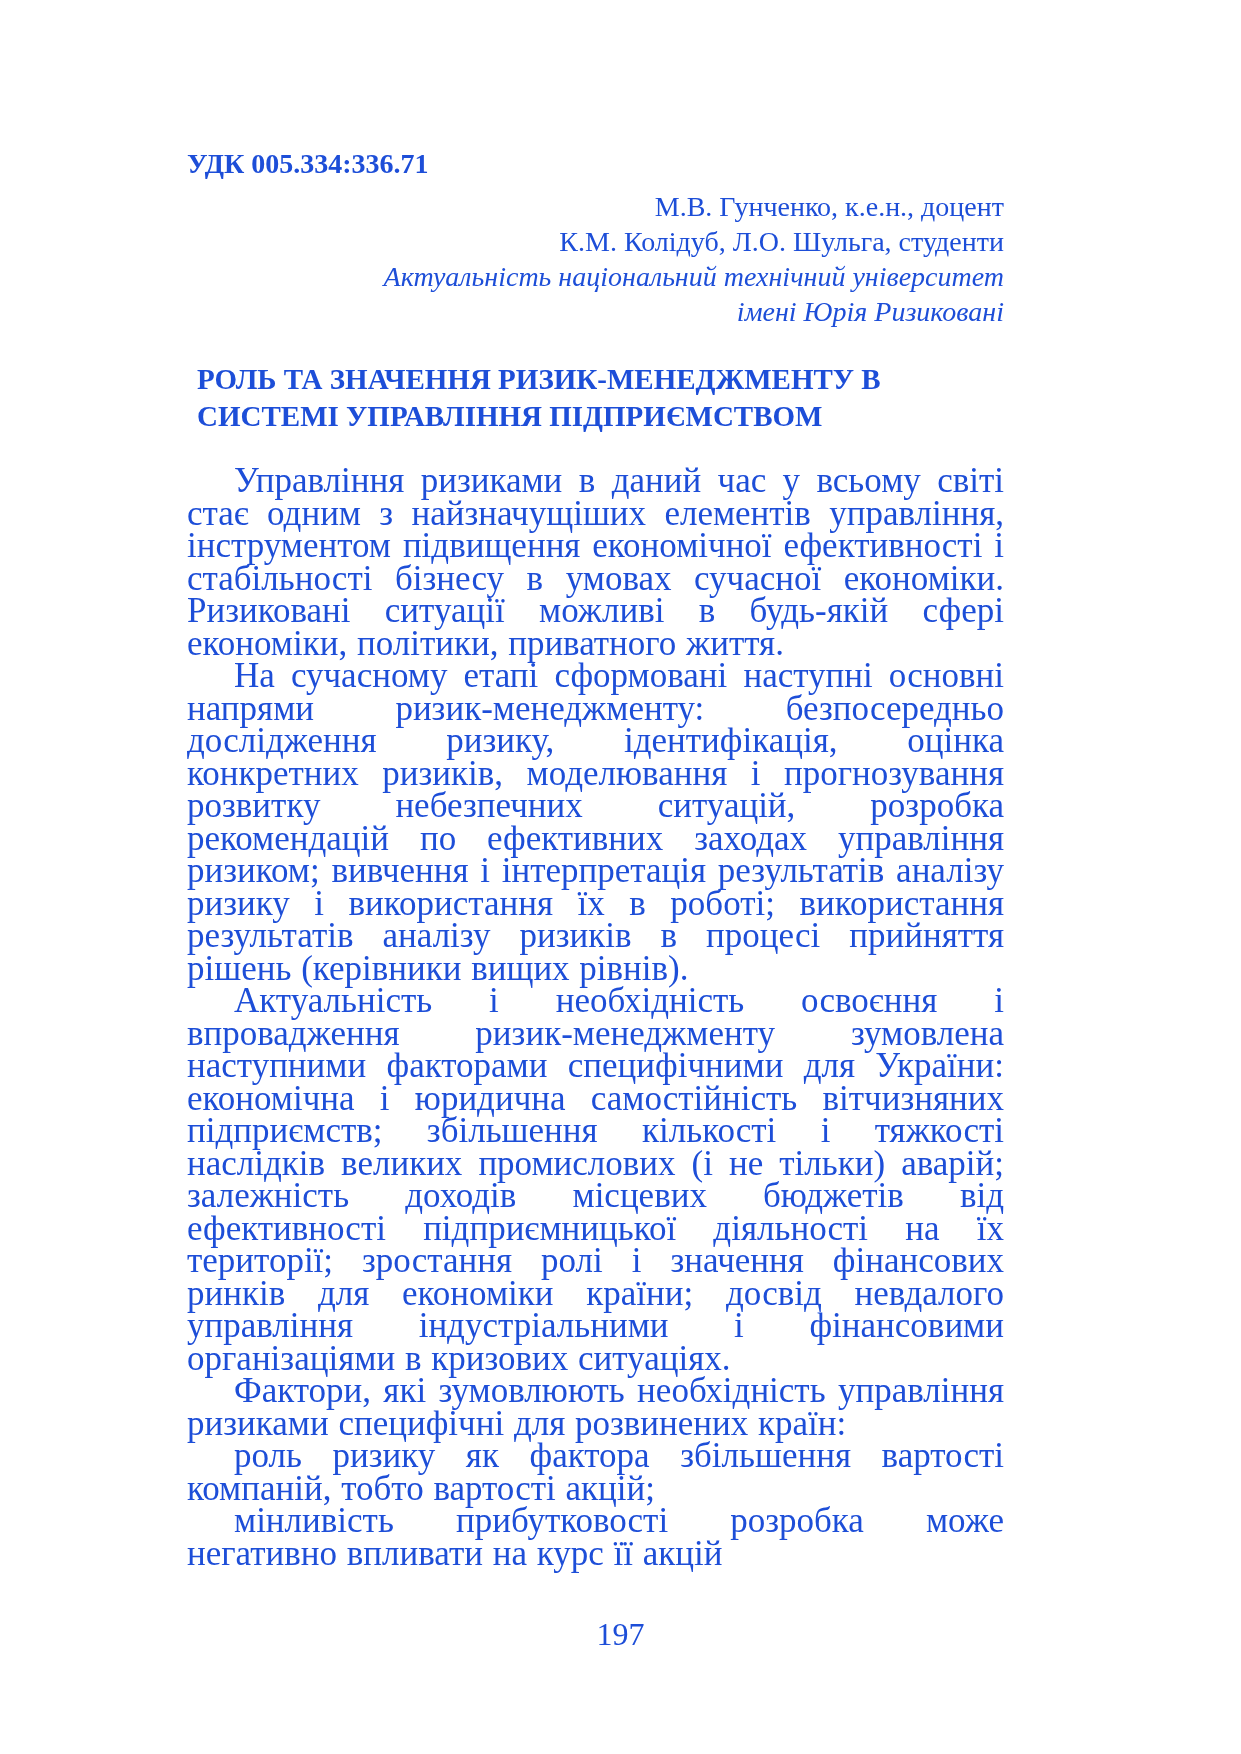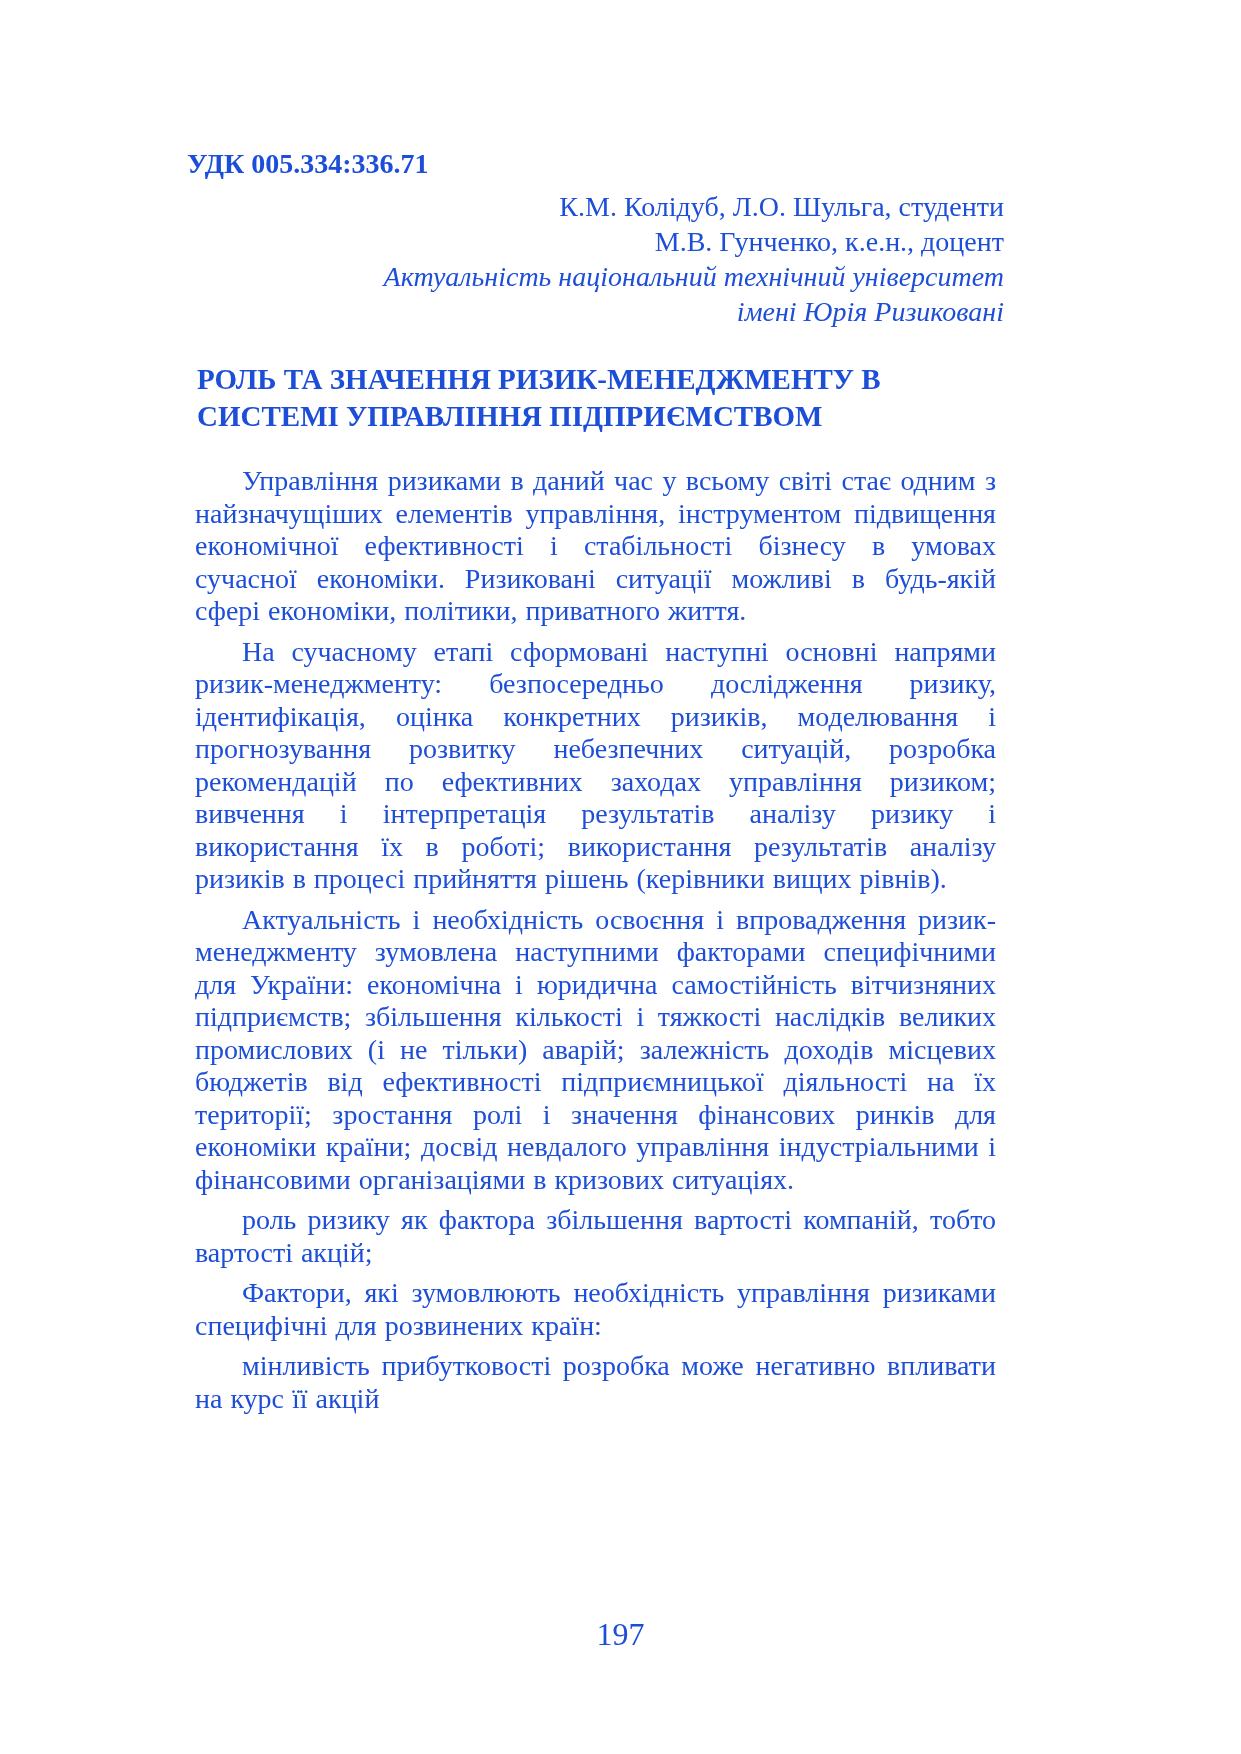--- a/index.html
+++ b/index.html
@@ -43,24 +43,24 @@
   .italic {
     font-style: italic;
   }
   .title {
     font-size: 29px;
     font-weight: bold;
     line-height: 37px;
     margin: 32px 10px 30px 10px;
   }
   .body p {
-    margin: 8px;
+    margin: 0;
     text-align: justify;
     text-indent: 47px;
-    font-size: 28px;
+    font-size: 35px;
     line-height: 32.5px;
     word-spacing: 1px;
   }
   .page-number {
     position: absolute;
     left: 0;
     width: 100%;
     top: 1618px;
     text-align: center;
     font-size: 32px;
@@ -69,33 +69,33 @@
 </style>
 </head>
 <body>
 
 <div class="page">
   <div class="content">
 
     <div class="udc">УДК 005.334:336.71</div>
 
     <div class="byline">
+      <div class="byline-line">М.В. Гунченко, к.е.н., доцент</div>
       <div class="byline-line">К.М. Колідуб, Л.О. Шульга, студенти</div>
-      <div class="byline-line">М.В. Гунченко, к.е.н., доцент</div>
       <div class="byline-line italic">Актуальність національний технічний університет</div>
       <div class="byline-line italic">імені Юрія Ризиковані</div>
     </div>
 
     <h1 class="title">РОЛЬ ТА ЗНАЧЕННЯ РИЗИК-МЕНЕДЖМЕНТУ В СИСТЕМІ УПРАВЛІННЯ ПІДПРИЄМСТВОМ</h1>
 
     <div class="body">
       <p>Управління ризиками в даний час у всьому світі стає одним з найзначущіших елементів управління, інструментом підвищення економічної ефективності і стабільності бізнесу в умовах сучасної економіки. Ризиковані ситуації можливі в будь-якій сфері економіки, політики, приватного життя.</p>
       <p>На сучасному етапі сформовані наступні основні напрями ризик-менеджменту: безпосередньо дослідження ризику, ідентифікація, оцінка конкретних ризиків, моделювання і прогнозування розвитку небезпечних ситуацій, розробка рекомендацій по ефективних заходах управління ризиком; вивчення і інтерпретація результатів аналізу ризику і використання їх в роботі; використання результатів аналізу ризиків в процесі прийняття рішень (керівники вищих рівнів).</p>
       <p>Актуальність і необхідність освоєння і впровадження ризик-менеджменту зумовлена наступними факторами специфічними для України: економічна і юридична самостійність вітчизняних підприємств; збільшення кількості і тяжкості наслідків великих промислових (і не тільки) аварій; залежність доходів місцевих бюджетів від ефективності підприємницької діяльності на їх території; зростання ролі і значення фінансових ринків для економіки країни; досвід невдалого управління індустріальними і фінансовими організаціями в кризових ситуаціях.</p>
+      <p>Фактори, які зумовлюють необхідність управління ризиками специфічні для розвинених країн:</p>
       <p>роль ризику як фактора збільшення вартості компаній, тобто вартості акцій;</p>
-      <p>Фактори, які зумовлюють необхідність управління ризиками специфічні для розвинених країн:</p>
       <p>мінливість прибутковості розробка може негативно впливати на курс її акцій</p>
     </div>
 
   </div>
 
   <div class="page-number">197</div>
 </div>
 
 </body></html>

